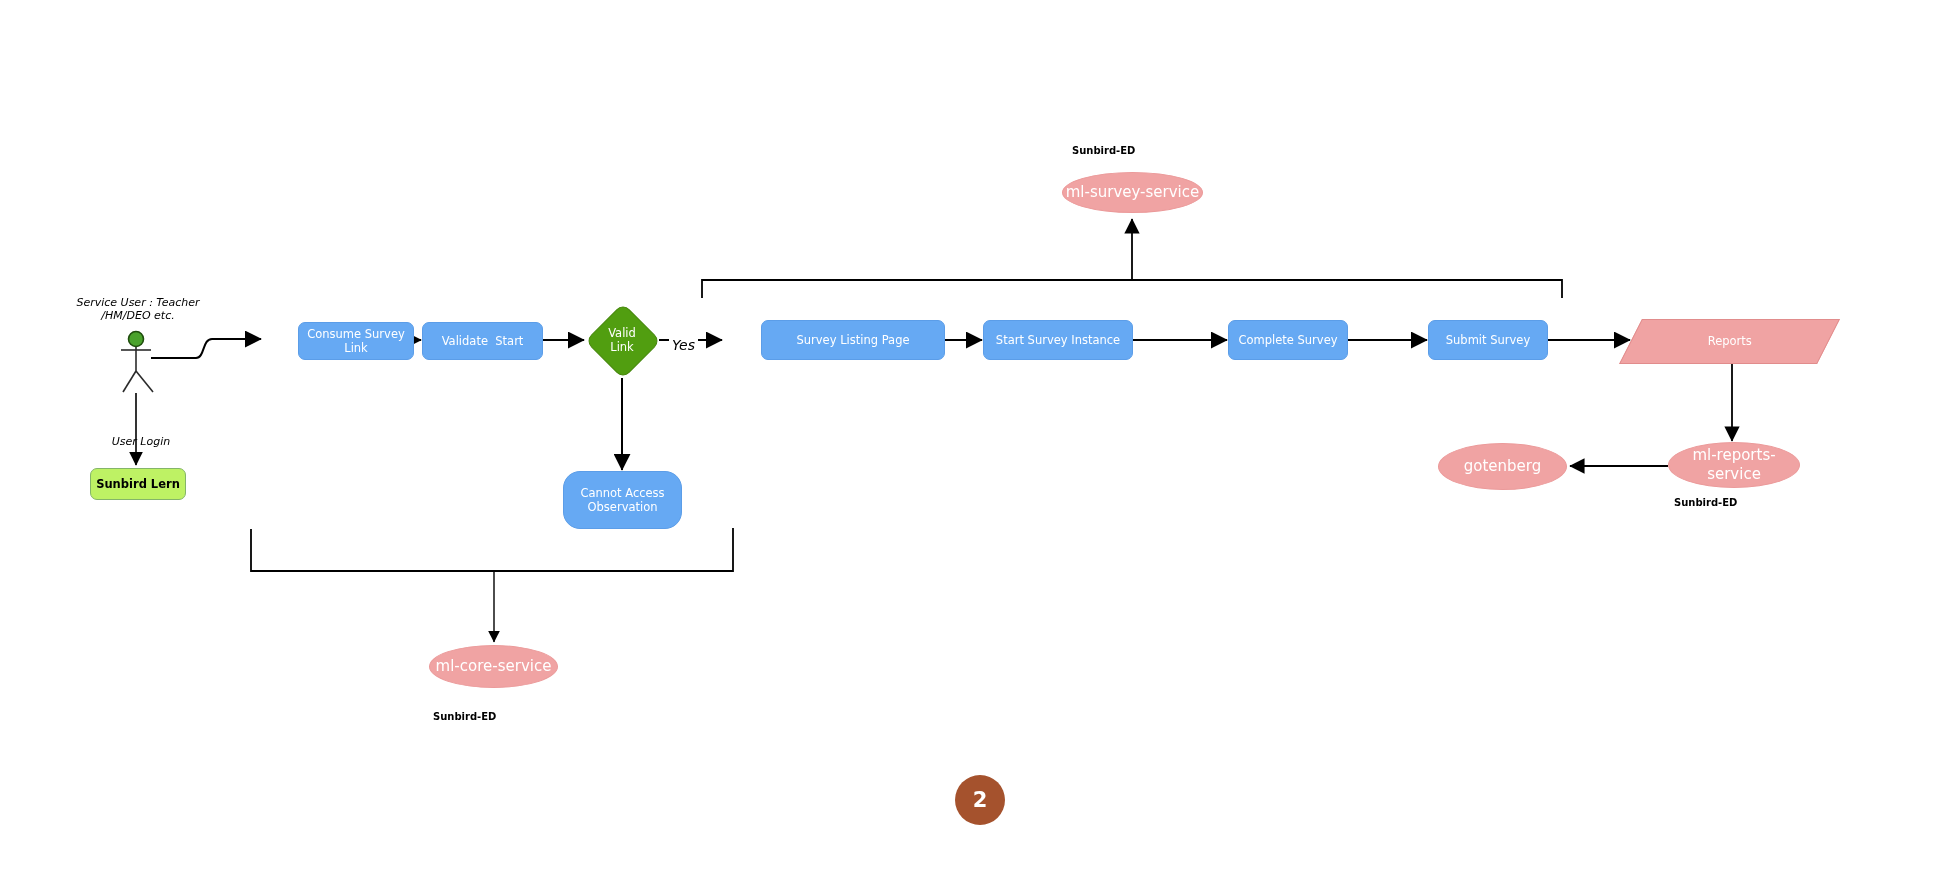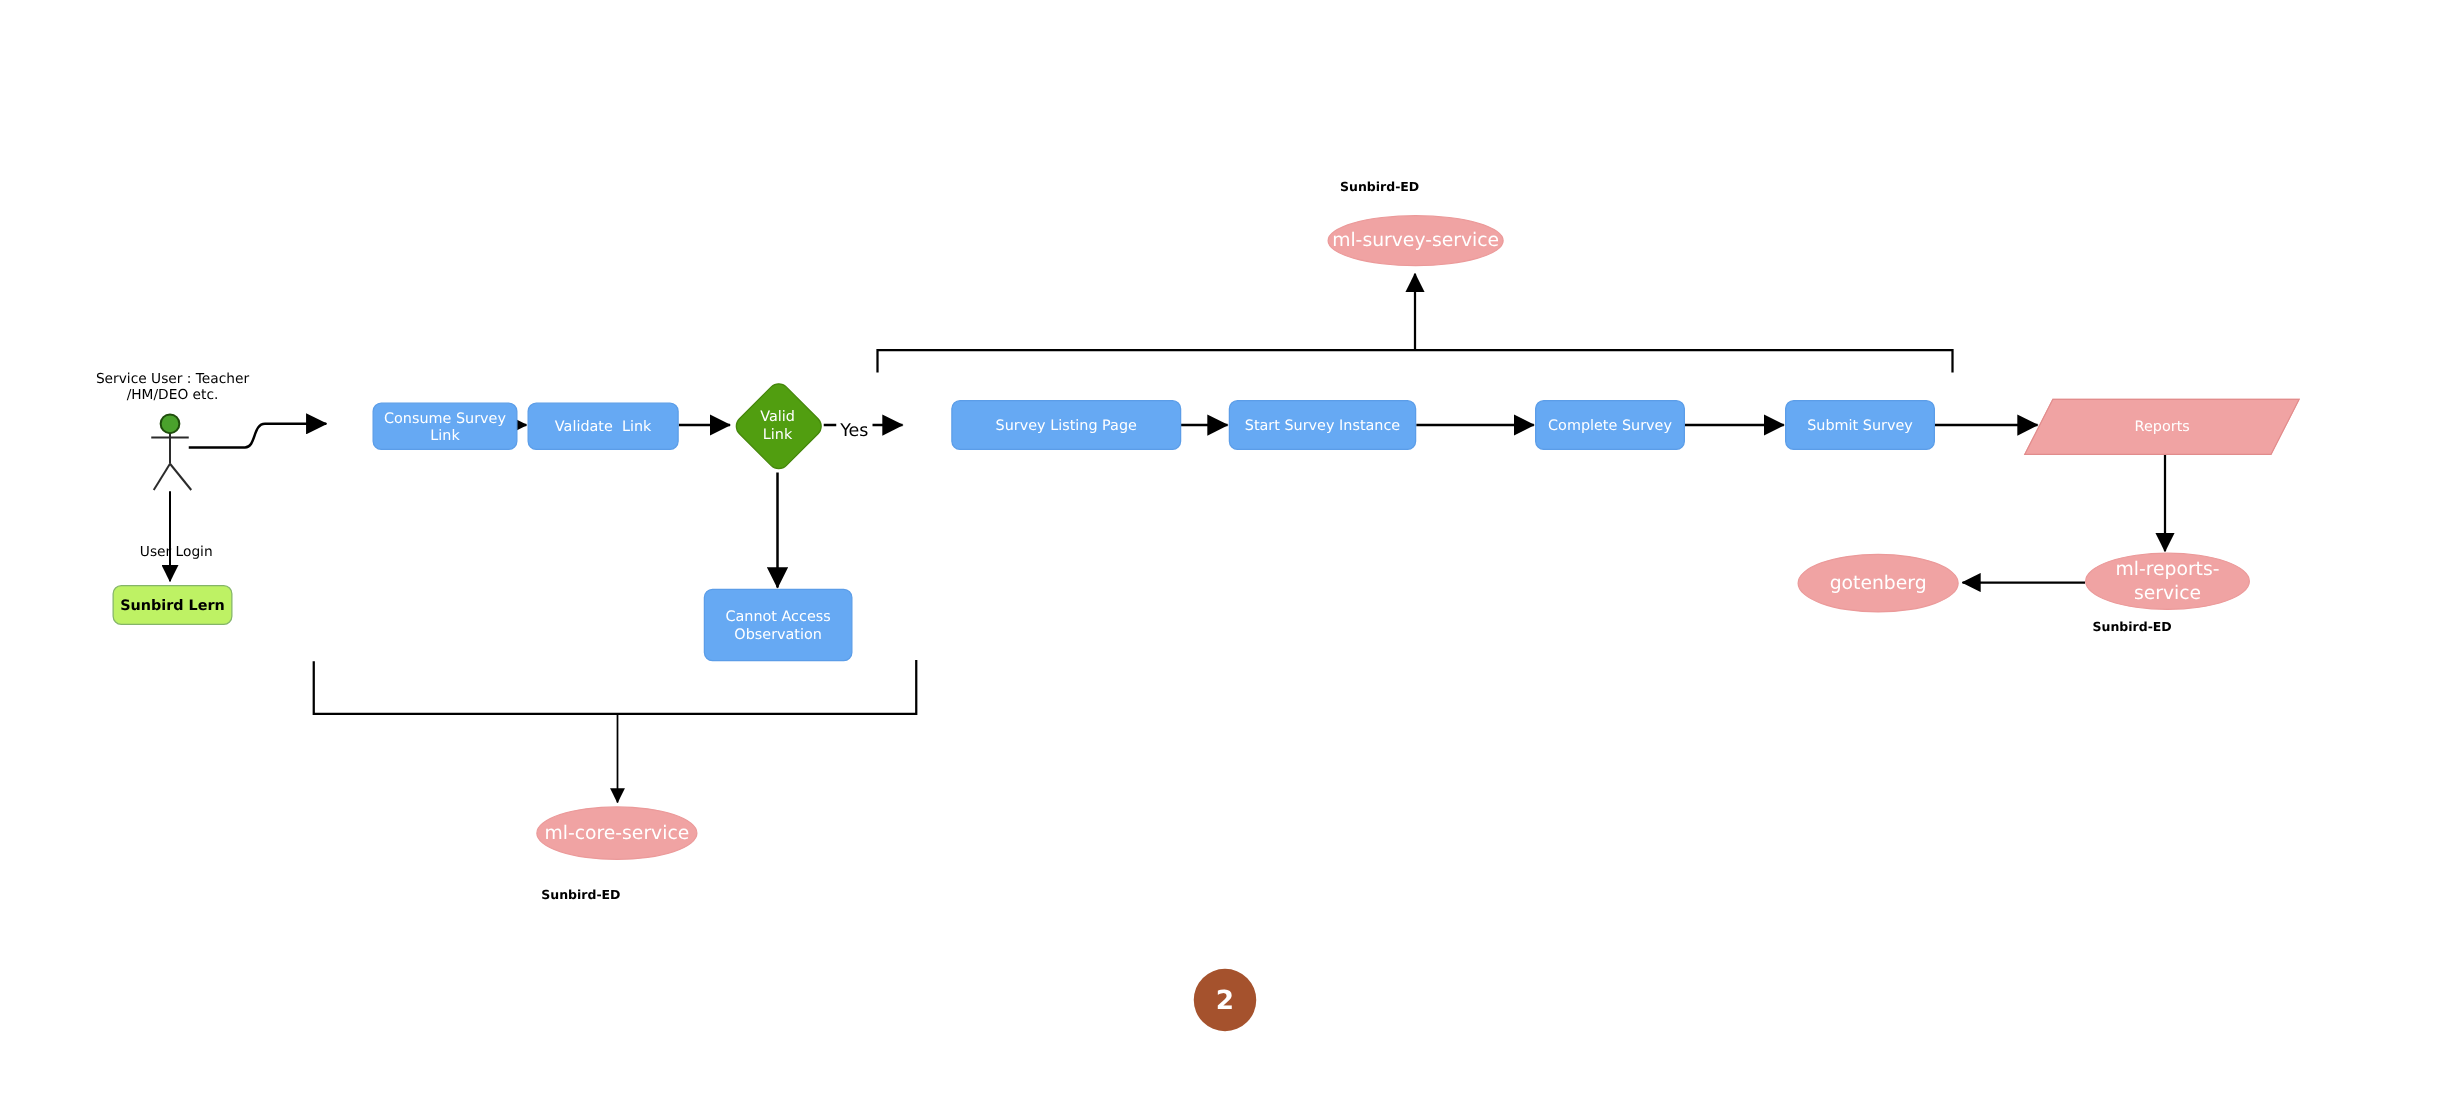--- a/index.html
+++ b/index.html
@@ -32,21 +32,21 @@
     transform:skewX(-27deg);transform-origin:0 0;display:flex;align-items:center;justify-content:center;
   }
   .parallelogram .inner{transform:skewX(27deg);color:#ffffff;font-size:11.5px;}
   .terminator{
     background:#bef264;border:1px solid #84b569;border-radius:7px;color:#000000;
     font-size:11.5px;font-weight:bold;
   }
   .env-label{
     position:absolute;z-index:2;color:#000000;font-size:10px;font-weight:bold;
   }
-  .free-label{position:absolute;z-index:3;color:#000000;text-align:center;}
+  .free-label{position:absolute;z-index:3;color:#000000;text-align:center;font-style:italic;}
   .badge{
     position:absolute;z-index:2;background:#a5522d;border-radius:50%;color:#ffffff;
     display:flex;align-items:center;justify-content:center;font-size:21px;font-weight:bold;
   }
 </style>
 </head>
 <body>
 
 <div id="canvas">
 
@@ -96,21 +96,21 @@
 
   <div class="node terminator" style="left:90px;top:468px;width:96px;height:32px;">
     <span class="label">Sunbird Lern</span>
   </div>
 
   <div class="node process" style="left:262px;top:322px;width:116px;height:38px;margin-left:36px;">
     <span class="label">Consume Survey Link</span>
   </div>
 
   <div class="node process" style="left:422px;top:322px;width:121px;height:38px;">
-    <span class="label">Validate  Link</span>
+    <span class="label">Validate  Start</span>
   </div>
 
   <div class="diamond-shape" style="left:596px;top:314px;width:52px;height:52px;"></div>
   <div class="diamond-text" style="left:592px;top:314px;width:60px;height:52px;">
     <span class="label">Valid
 Link</span>
   </div>
 
   <div class="node process" style="left:761px;top:320px;width:184px;height:40px;justify-content:center;">
     <span class="label">Survey Listing Page</span>
@@ -125,21 +125,21 @@
   </div>
 
   <div class="node process" style="left:1428px;top:320px;width:120px;height:40px;">
     <span class="label">Submit Survey</span>
   </div>
 
   <div class="parallelogram" style="left:1642px;top:319px;width:196px;height:43px;">
     <span class="inner label">Reports</span>
   </div>
 
-  <div class="node process" style="left:563px;top:471px;width:119px;height:58px;">
+  <div class="node process" style="left:563px;top:471px;width:119px;height:58px;border-radius:17px;">
     <span class="label">Cannot Access Observation</span>
   </div>
 
   <div class="node ellipse" style="left:1062px;top:172px;width:141px;height:41px;">
     <span class="label">ml-survey-service</span>
   </div>
 
   <div class="node ellipse" style="left:429px;top:645px;width:129px;height:43px;">
     <span class="label">ml-core-service</span>
   </div>

